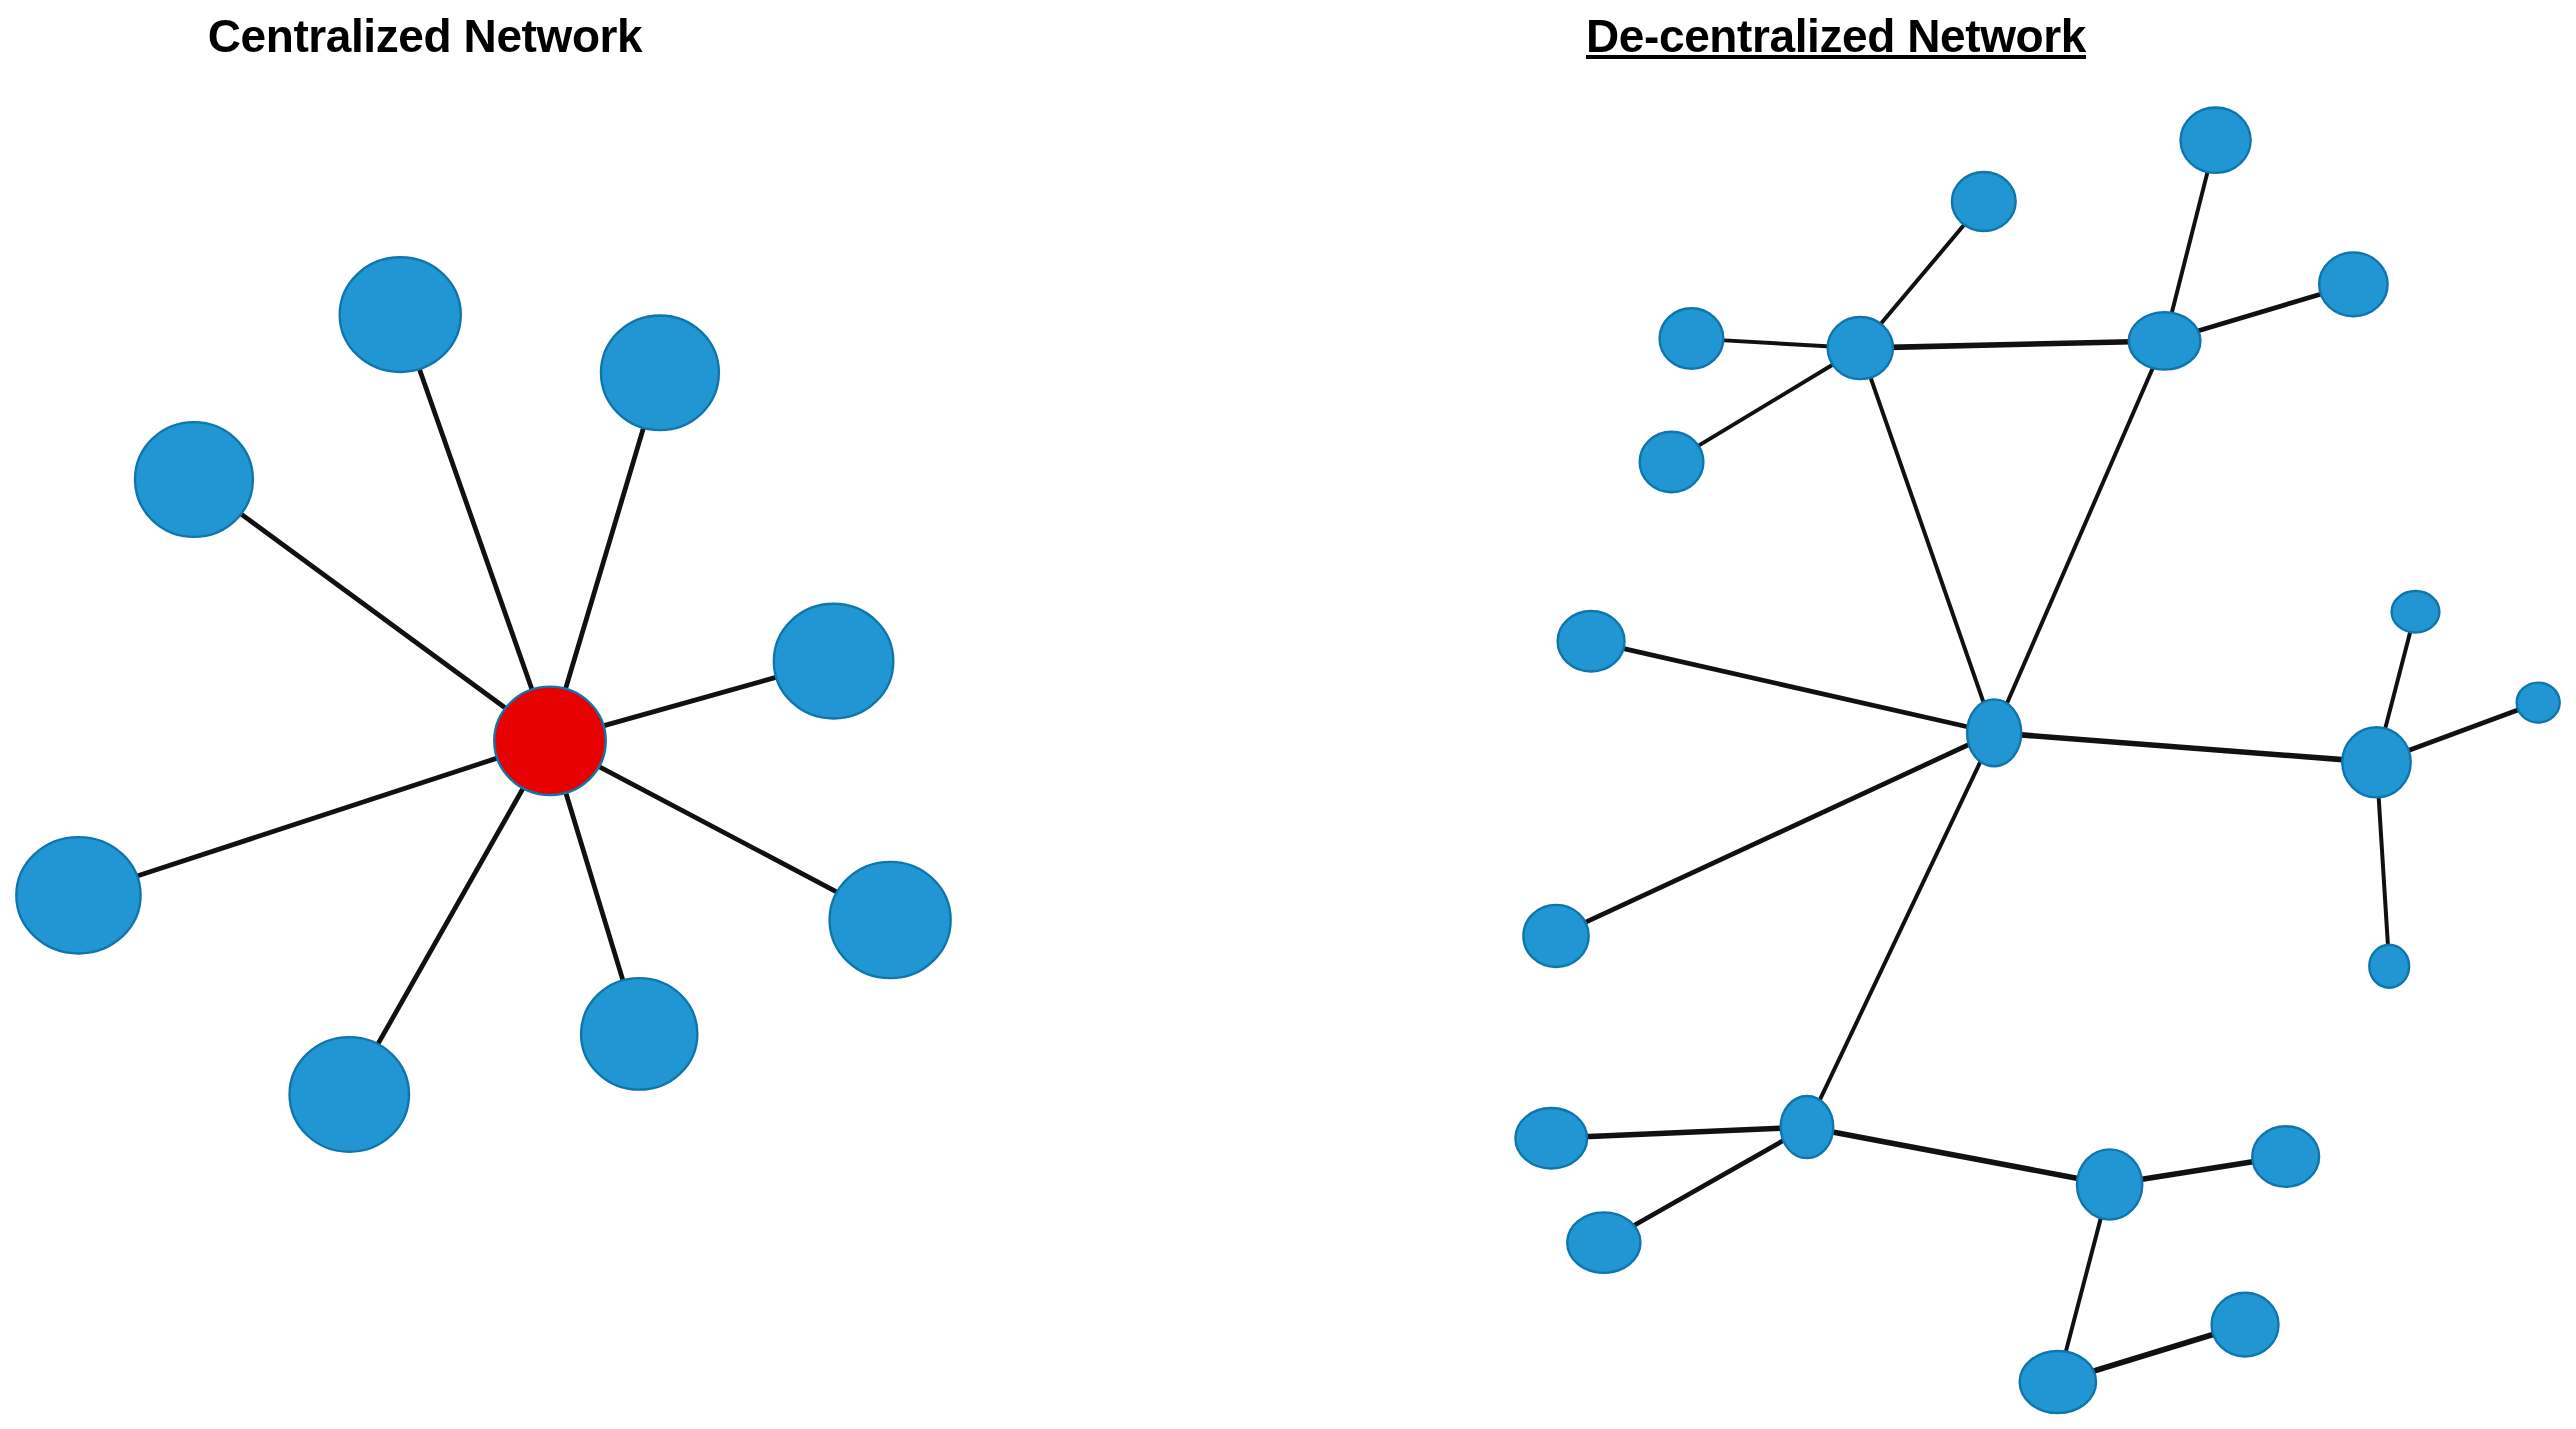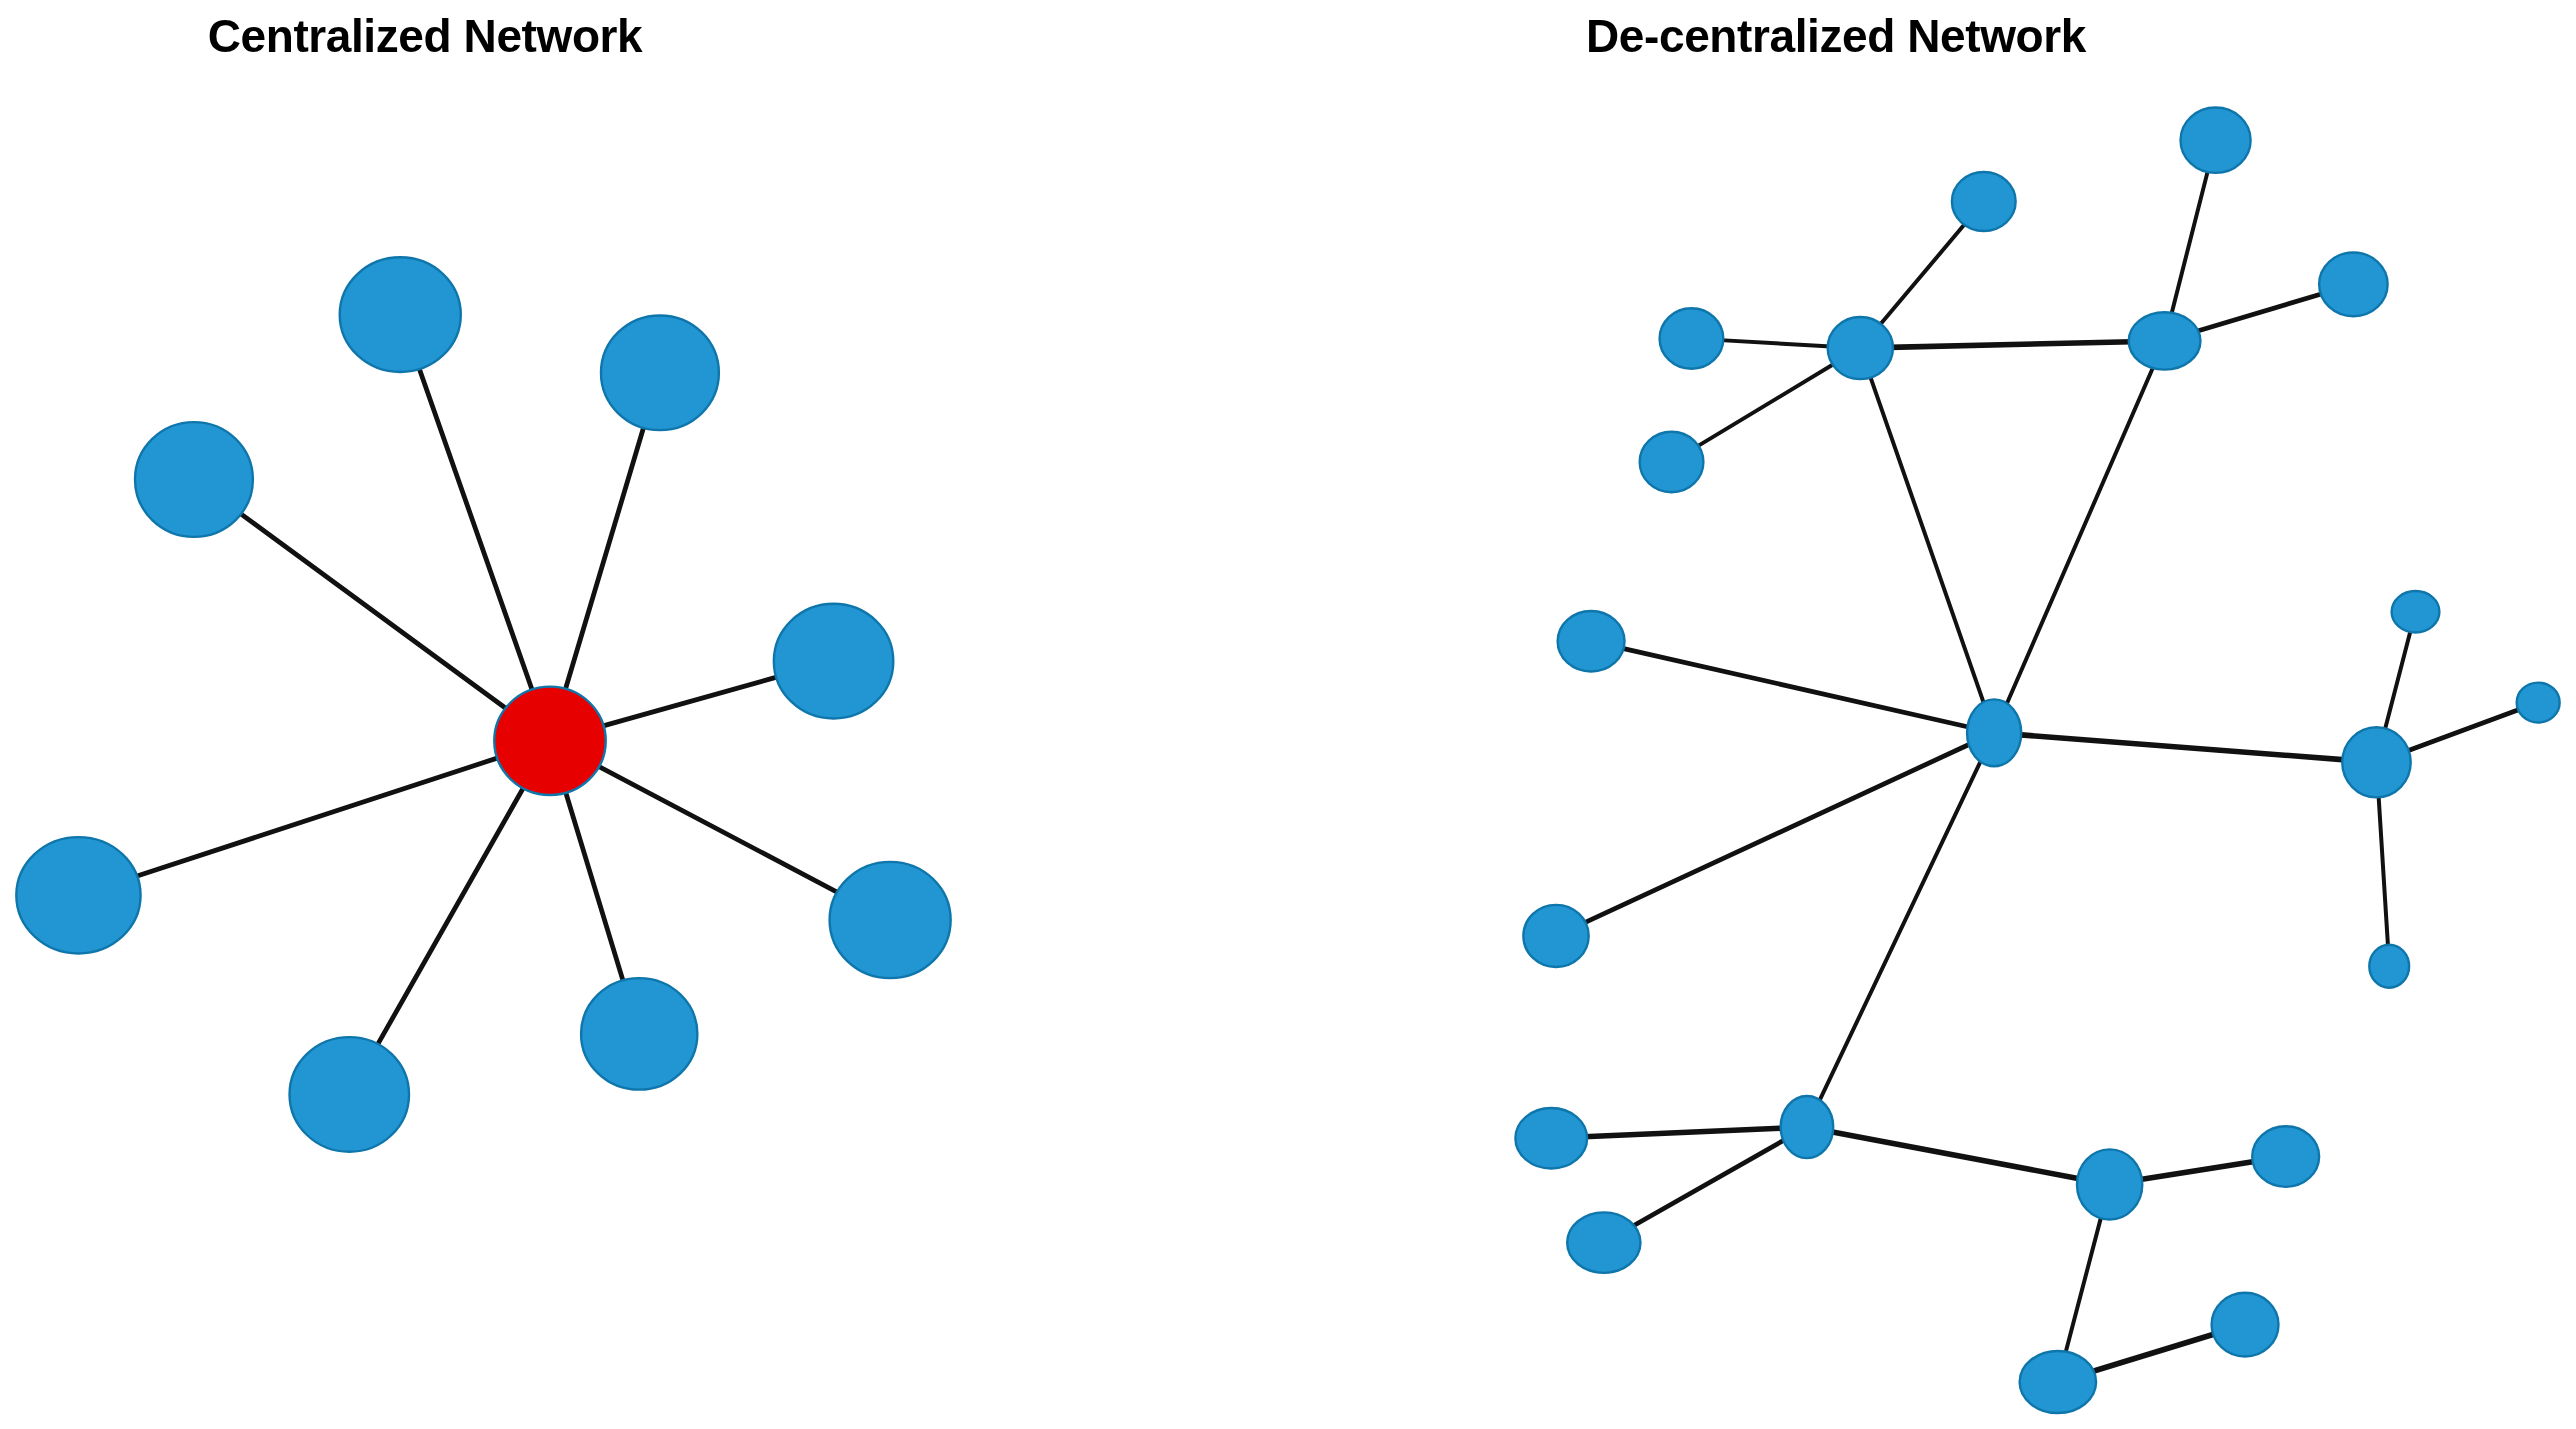--- a/index.html
+++ b/index.html
@@ -36,21 +36,21 @@
     text-align: center;
     font-family: "Liberation Sans", sans-serif;
     font-weight: bold;
     font-size: 46px;
     line-height: 53px;
     letter-spacing: -0.4px;
     color: #000000;
     white-space: nowrap;
   }
   #title-centralized { left: -223px; }
-  #title-decentralized { left: -96px; }
+  #title-decentralized { left: -96px; text-decoration: underline; }
 
   svg.graph {
     position: absolute;
     left: 0;
     top: 0;
     width: 2576px;
     height: 1429px;
     overflow: visible;
   }
   .edge {

